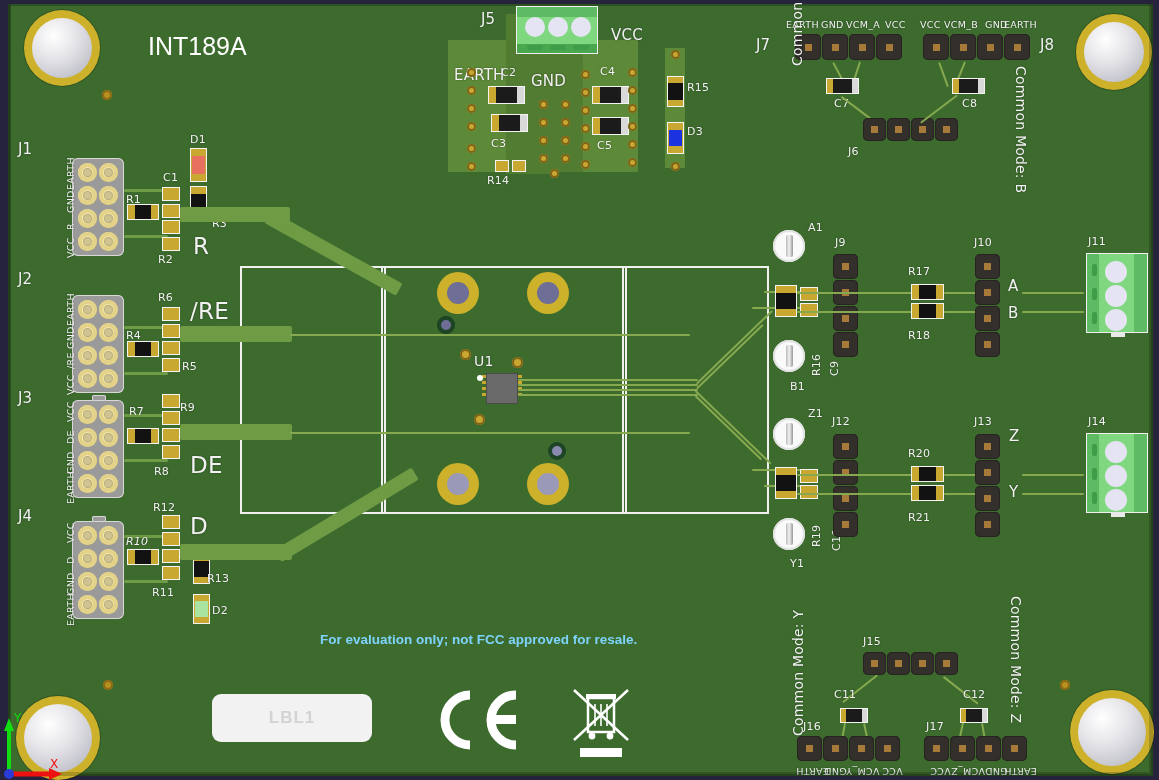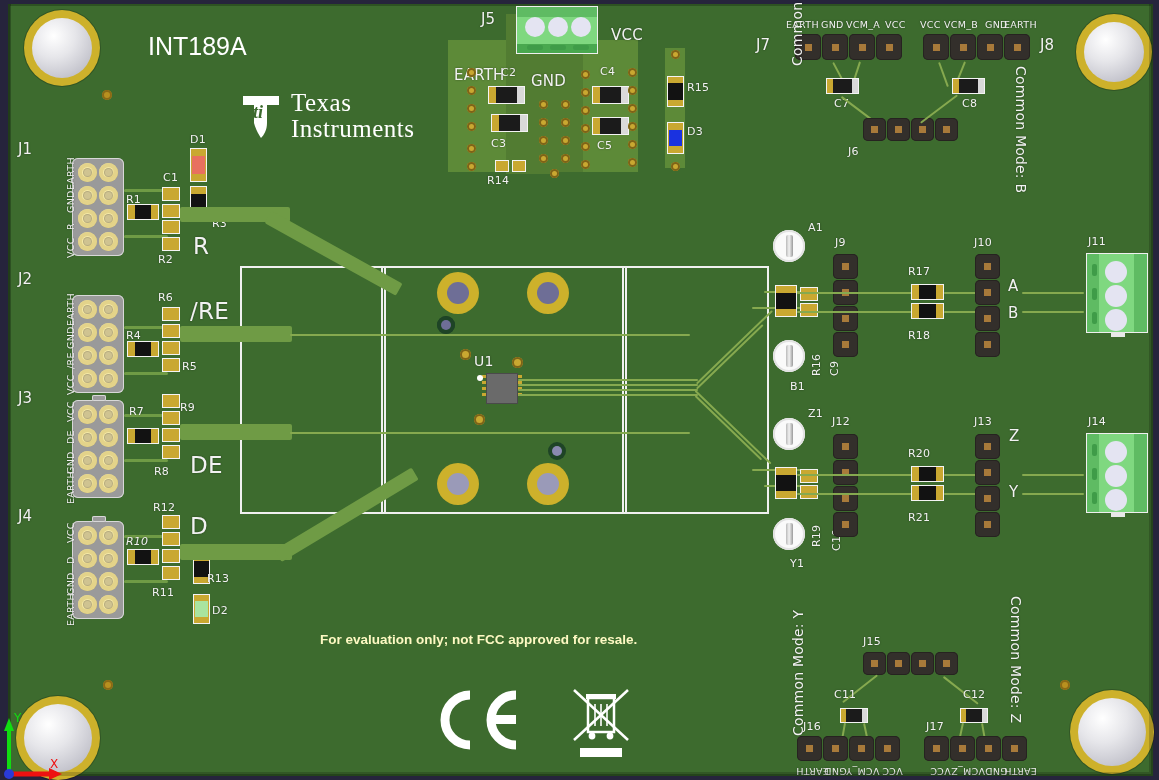--- a/index.html
+++ b/index.html
@@ -127,21 +127,21 @@
   #lbl1{position:absolute;background:#f2f2f2;border-radius:9px;
         display:flex;align-items:center;justify-content:center;
         color:#d3d3d3;font-size:17px;font-weight:bold;letter-spacing:1px;}
   #ti-logo{position:absolute;display:flex;align-items:center;gap:9px;color:#fff;}
   #ti-words{display:flex;flex-direction:column;line-height:1.02;
      font-family:"Liberation Serif",serif;}
   #ti-words span:nth-child(1){font-size:25px;letter-spacing:.5px;}
   #ti-words span:nth-child(2){font-size:25px;letter-spacing:.5px;}
   #ce{position:absolute;color:#fff;}
   #weee{position:absolute;}
-  #fcc{position:absolute;color:#fef9c3;font-size:13.5px;font-weight:bold;}
+  #fcc{position:absolute;color:#7dd3fc;font-size:13.5px;font-weight:bold;}
   #title{position:absolute;color:#fff;font-size:25px;}
 
   
   #axis{position:absolute;left:0;bottom:0;width:64px;height:74px;}
 </style>
 </head>
 <body>
 
 <div id="root">
   <div id="board">
@@ -166,30 +166,20 @@
         <i></i>
       </div>
     <div class="mount" style="left:1062px;top:686px;width:84px;height:84px;">
         <i></i>
       </div>
     <div class="viasm" style="left:94px;top:86px;"></div>
     <div class="viasm" style="left:95px;top:676px;"></div>
     <div class="viasm" style="left:1052px;top:676px;"></div>
 
     <div id="title" style="left: 140px; top: 28px;">INT189A</div>
-    <div id="ti-logo" style="left:232px;top:86px;">
-      <svg width="42" height="48" viewBox="0 0 42 48">
-        <path d="M3 4 L39 4 L39 13 L27 13 L27 31 C27 38 24 43 21 46 C18 41 16 38 14 31 L14 13 L3 13 Z" fill="#ffffff"></path>
-        <text x="18" y="26" font-family="Liberation Serif, serif" font-style="italic" font-size="18" font-weight="bold" fill="#3d6b2e" text-anchor="middle">ti</text>
-      </svg>
-      <div id="ti-words">
-        <span>Texas</span>
-        <span>Instruments</span>
-      </div>
-    </div>
 
     <div class="silk" style="left:10px;top:138px;">J1</div>
     <div class="hdr2" style="left:64px;top:154px;width:52px;height:98px;">
       <div class="h" style="left:6px;top:5px;"></div>
         <div class="h" style="left:27px;top:5px;"></div>
       <div class="h" style="left:6px;top:28px;"></div>
         <div class="h" style="left:27px;top:28px;"></div>
       <div class="h" style="left:6px;top:51px;"></div>
         <div class="h" style="left:27px;top:51px;"></div>
       <div class="h" style="left:6px;top:74px;"></div>
@@ -607,20 +597,21 @@
         <b style="width:25px;height:25px;"></b>
       <b style="width:25px;height:25px;"></b>
         <b style="width:25px;height:25px;"></b>
     </div>
     <div class="silk xs flip180" style="left:922px;top:762px;">VCC</div>
     <div class="silk xs flip180" style="left:943px;top:762px;">VCM_Z</div>
     <div class="silk xs flip180" style="left:977px;top:762px;">GND</div>
     <div class="silk xs flip180" style="left:996px;top:762px;">EARTH</div>
 
     <div id="fcc" style="left:312px;top:628px;">For evaluation only; not FCC approved for resale.</div>
+    <div id="lbl1" style="left:204px;top:690px;width:160px;height:48px;">LBL1</div>
 
     <div id="ce" style="left:424px;top:685px;">
       <svg width="88" height="62" viewBox="0 0 88 62">
         <path d="M38 6 A25 25 0 1 0 38 56" stroke="#ffffff" stroke-width="9" fill="none"></path>
         <path d="M84 6 A25 25 0 1 0 84 56" stroke="#ffffff" stroke-width="9" fill="none"></path>
         <rect x="60" y="26" width="24" height="9" fill="#ffffff"></rect>
       </svg>
     </div>
 
     <div id="weee" style="left:562px;top:682px;">

